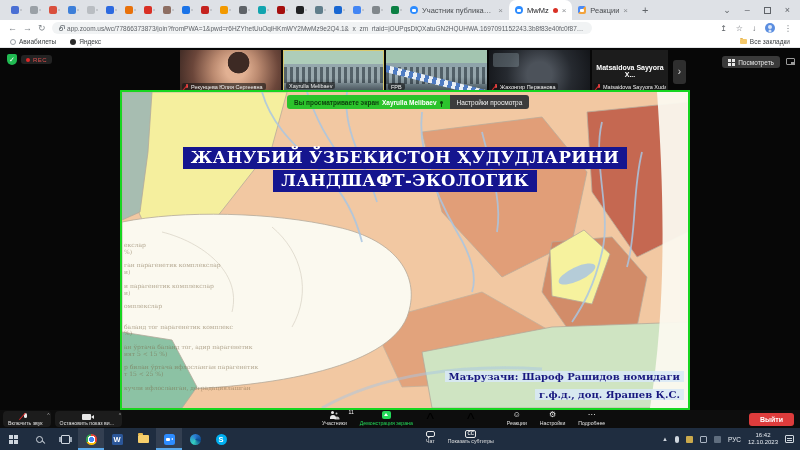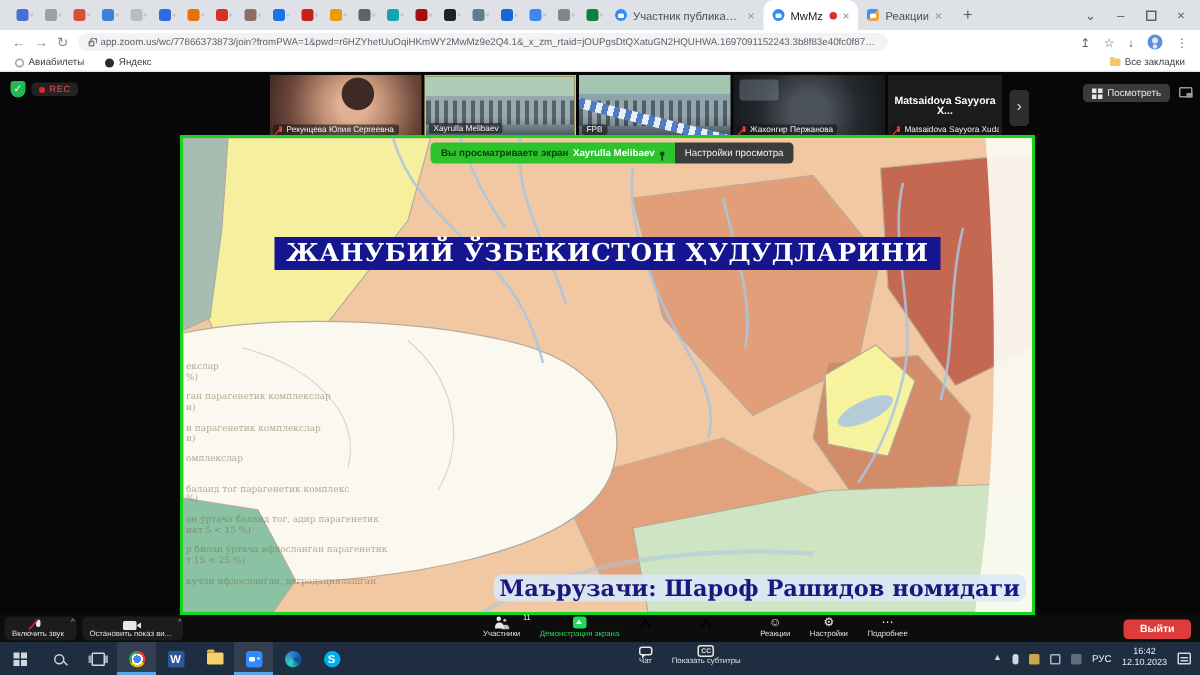--- a/index.html
+++ b/index.html
@@ -114,32 +114,32 @@
   .pinicon { width:3px; height:3px; background:#0d3d0d; border-radius:50%; position:relative; }
   .pinicon:after { content:""; position:absolute; left:1px; top:3px; width:1px; height:3px; background:#0d3d0d; }
   .toast-settings { display:flex; align-items:center; background:#3c3c3c; border-radius:0 3px 3px 0;
                     padding:0 7px; color:#f0f0f0; font-size:6.5px; }
 
   
   .slide { position:absolute; left:120px; top:42px; width:570px; height:320px;
            border:2px solid #17d620; background:#f2c8a2; overflow:hidden; }
   .slide svg { position:absolute; left:0; top:0; }
   .titleblock { position:absolute; left:0; top:54px; width:100%; text-align:center; z-index:3; }
-  .titleline { margin:12px 0; }
+  .titleline { margin:1px 0; }
   .titleline span { display:inline-block; background:#15158f; color:#fff;
                     font-family:"DejaVu Serif", serif; font-weight:bold; font-size:16.5px;
                     letter-spacing:.4px; padding:1px 8px 2px 8px; }
   .legend { position:absolute; left:2px; top:150px; z-index:2; }
   .legend-line { font-family:"DejaVu Serif", serif; font-size:6px; line-height:6.8px; min-height:6.8px;
                  color:rgba(122,102,70,.55); white-space:nowrap; }
   .speaker { position:absolute; right:4px; bottom:6px; text-align:right; z-index:3; }
   .speaker div { margin:0; }
   .speaker span { display:inline-block; background:rgba(216,232,246,.88); color:#18187f;
-                  font-family:"DejaVu Serif", serif; font-weight:bold; font-size:15px;
-                  padding:0 4px;border-radius:6px; }
+                  font-family:"DejaVu Serif", serif; font-weight:bold; font-size:10px;
+                  padding:0 4px; }
 
   
   .ztoolbar { position:absolute; left:0; bottom:0; width:800px; height:18px; background:#0d0d0d;
               display:flex; align-items:center; z-index:8; }
   .leftbtns { display:flex; gap:4px; padding-left:3px; }
   .zbtn { position:relative; display:flex; flex-direction:column; align-items:center; gap:0.5px;
           background:#1c1c1c; border-radius:4px; padding:1.5px 8px 1px 5px; }
   .zbtn .chev { position:absolute; right:1px; top:1px; font-size:5px; color:#aaa; }
   .zlabel { font-size:5.2px; color:#e0e0e0; white-space:nowrap; }
   .micicon { width:4px; height:7px; position:relative; }
@@ -381,20 +381,21 @@
           <path d="M200,316 C260,282 340,272 420,277" stroke-width="3" opacity="0.6"></path>
         </g>
         <g fill="none" stroke-width="0.7" opacity="0.5" stroke="#b4aa9a">
           <path d="M40,140 C80,150 120,180 110,220"></path>
           <path d="M150,135 C180,160 190,200 170,235"></path>
         </g>
       </svg>
 
       <div class="titleblock">
         <div class="titleline"><span>ЖАНУБИЙ ЎЗБЕКИСТОН ҲУДУДЛАРИНИ</span></div>
+        <div class="titleline"><span>ЛАНДШАФТ-ЭКОЛОГИК</span></div>
       </div>
 
       <div class="legend" id="legend">
           <div class="legend-line">екслар</div>
           <div class="legend-line"> %)</div>
           <div class="legend-line"></div>
           <div class="legend-line">ган парагенетик комплекслар</div>
           <div class="legend-line">и)</div>
           <div class="legend-line"></div>
           <div class="legend-line">и парагенетик комплекслар</div>
@@ -410,20 +411,21 @@
           <div class="legend-line">ият   5 &lt; 15 %)</div>
           <div class="legend-line"></div>
           <div class="legend-line">р билан ўртача ифлосланган парагенетик</div>
           <div class="legend-line">т   15 &lt; 25 %)</div>
           <div class="legend-line"></div>
           <div class="legend-line">кучли ифлосланган, деградациялашган</div>
         </div>
 
       <div class="speaker">
         <div><span>Маърузачи: Шароф Рашидов номидаги</span></div>
+        <div><span>г.ф.д., доц. Ярашев Қ.С.</span></div>
       </div>
     </div>
 
     <div class="toast">
       <div class="toast-green">
         <span class="toast-pre">Вы просматриваете экран</span>
         <span class="toast-name">Xayrulla Melibaev</span>
         <span class="pinicon"></span>
       </div>
       <div class="toast-settings">Настройки просмотра</div>

